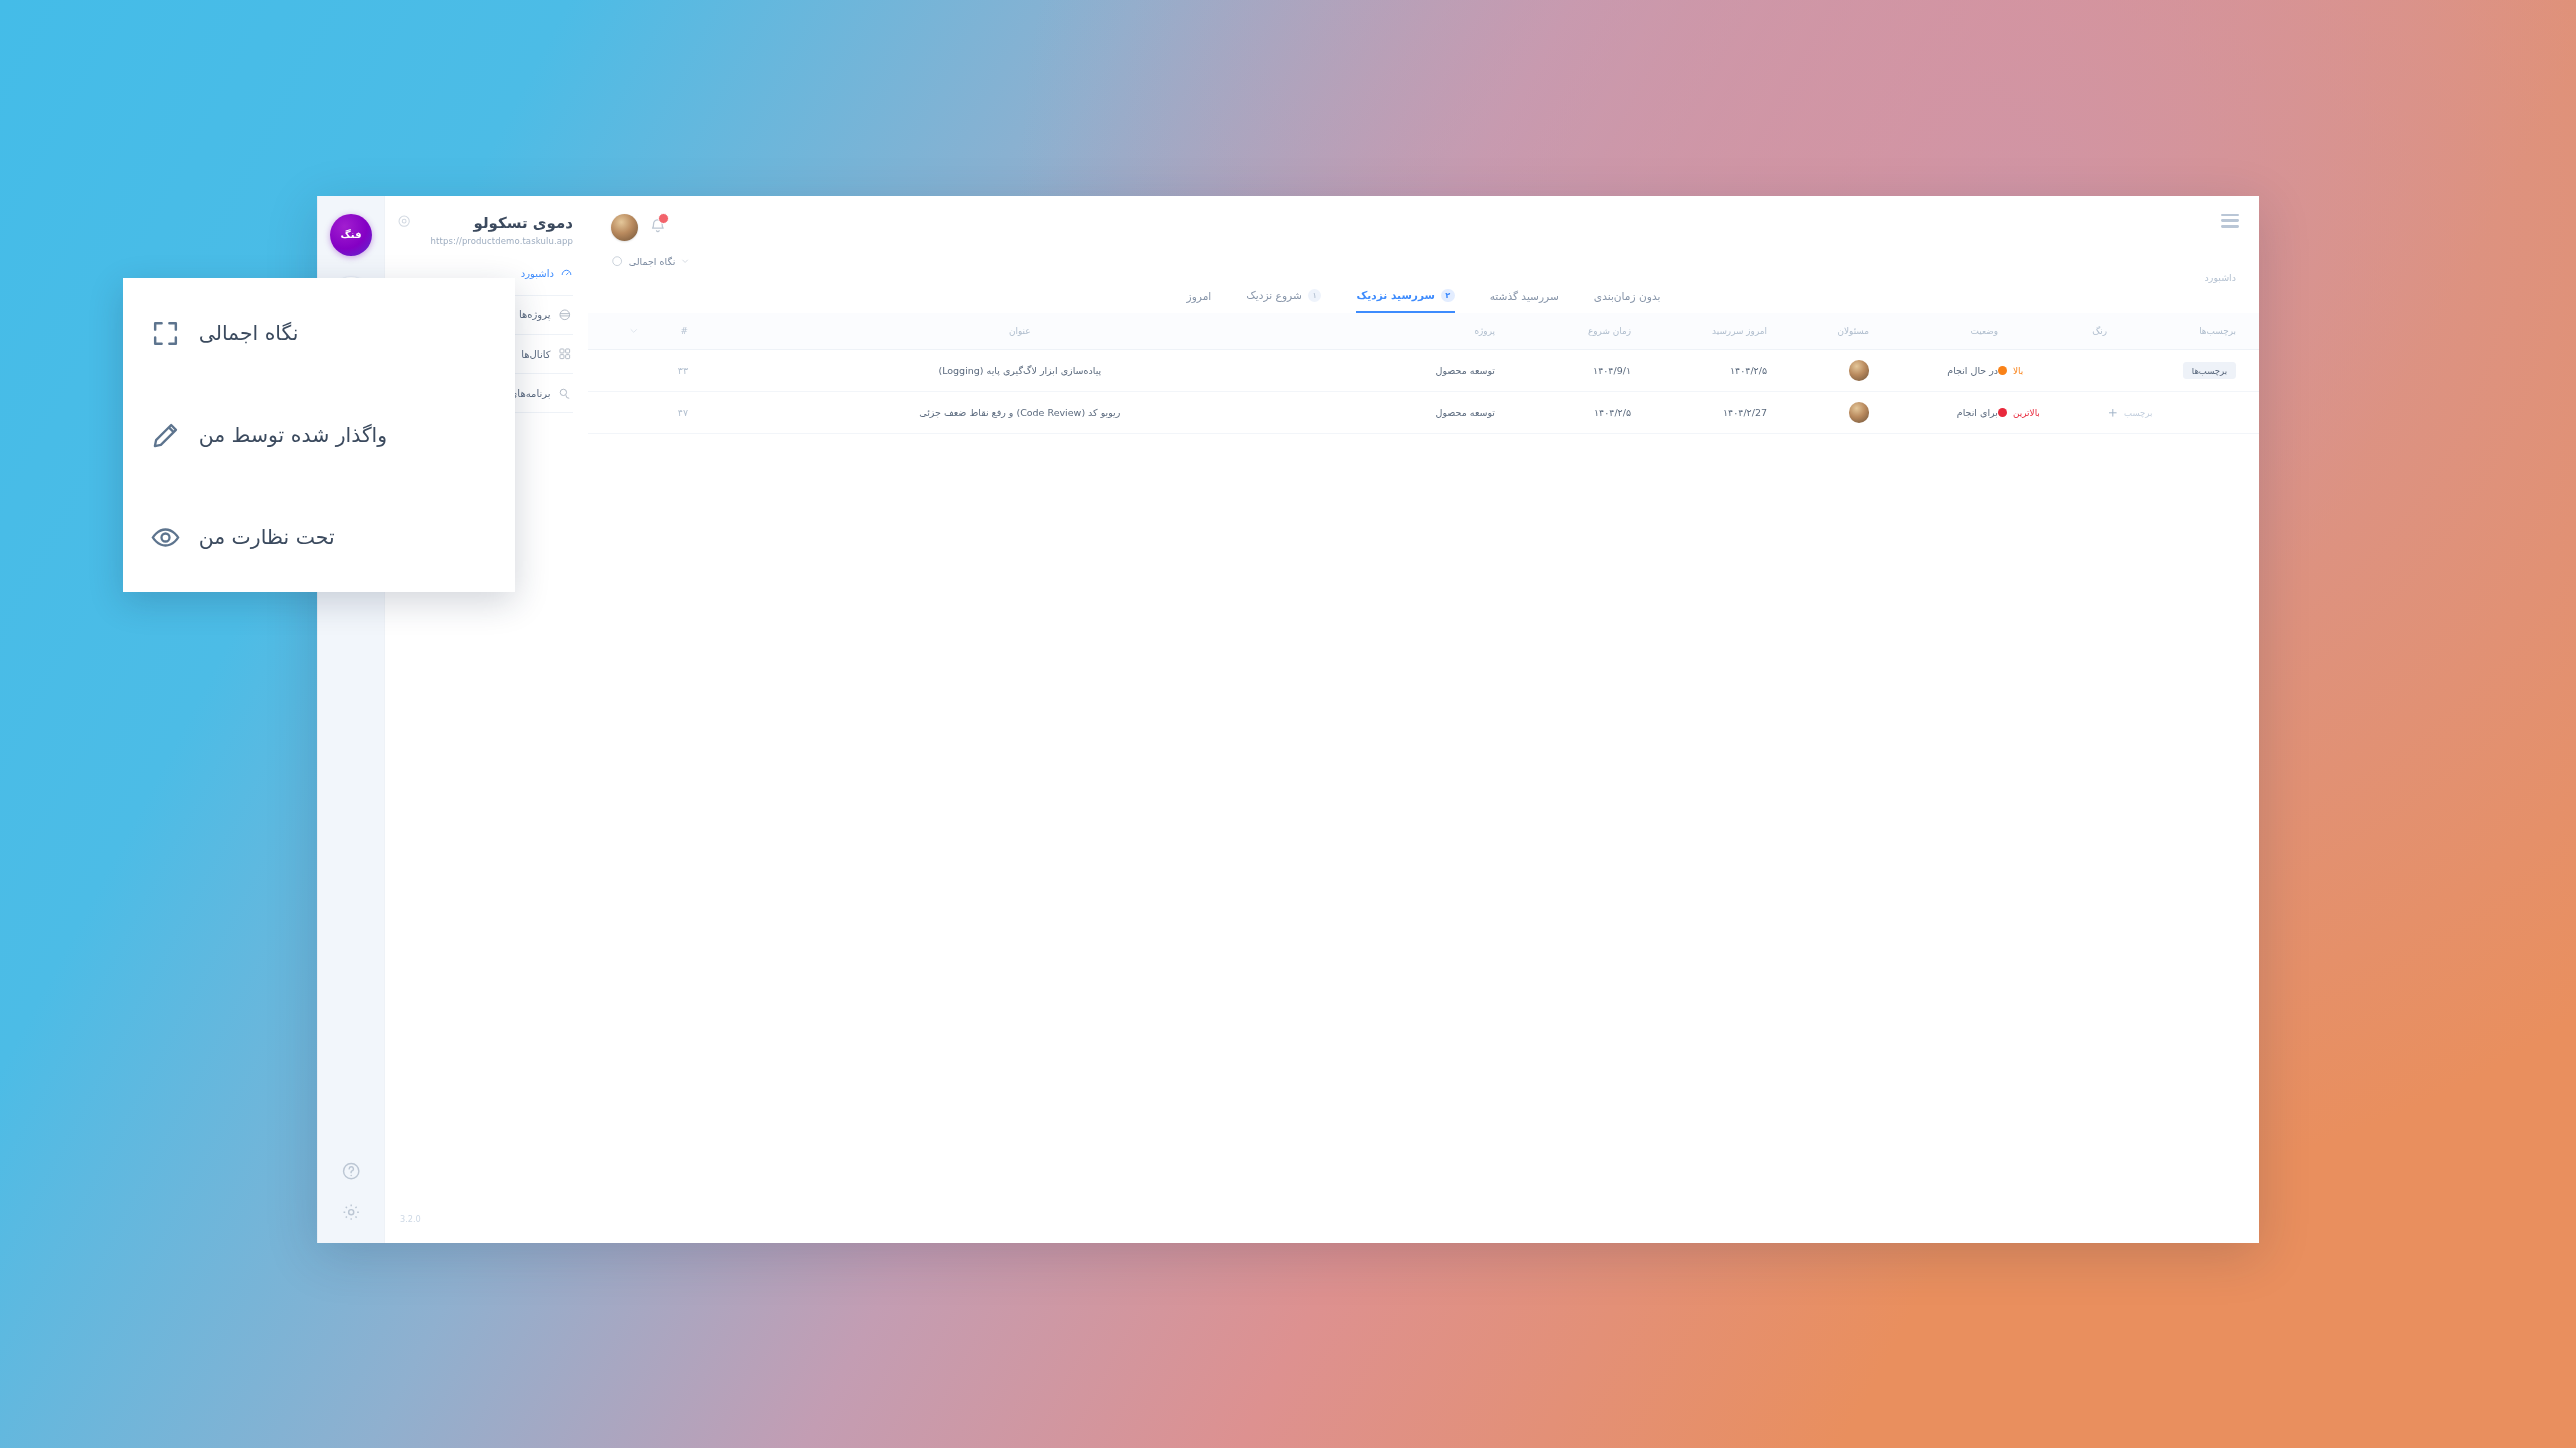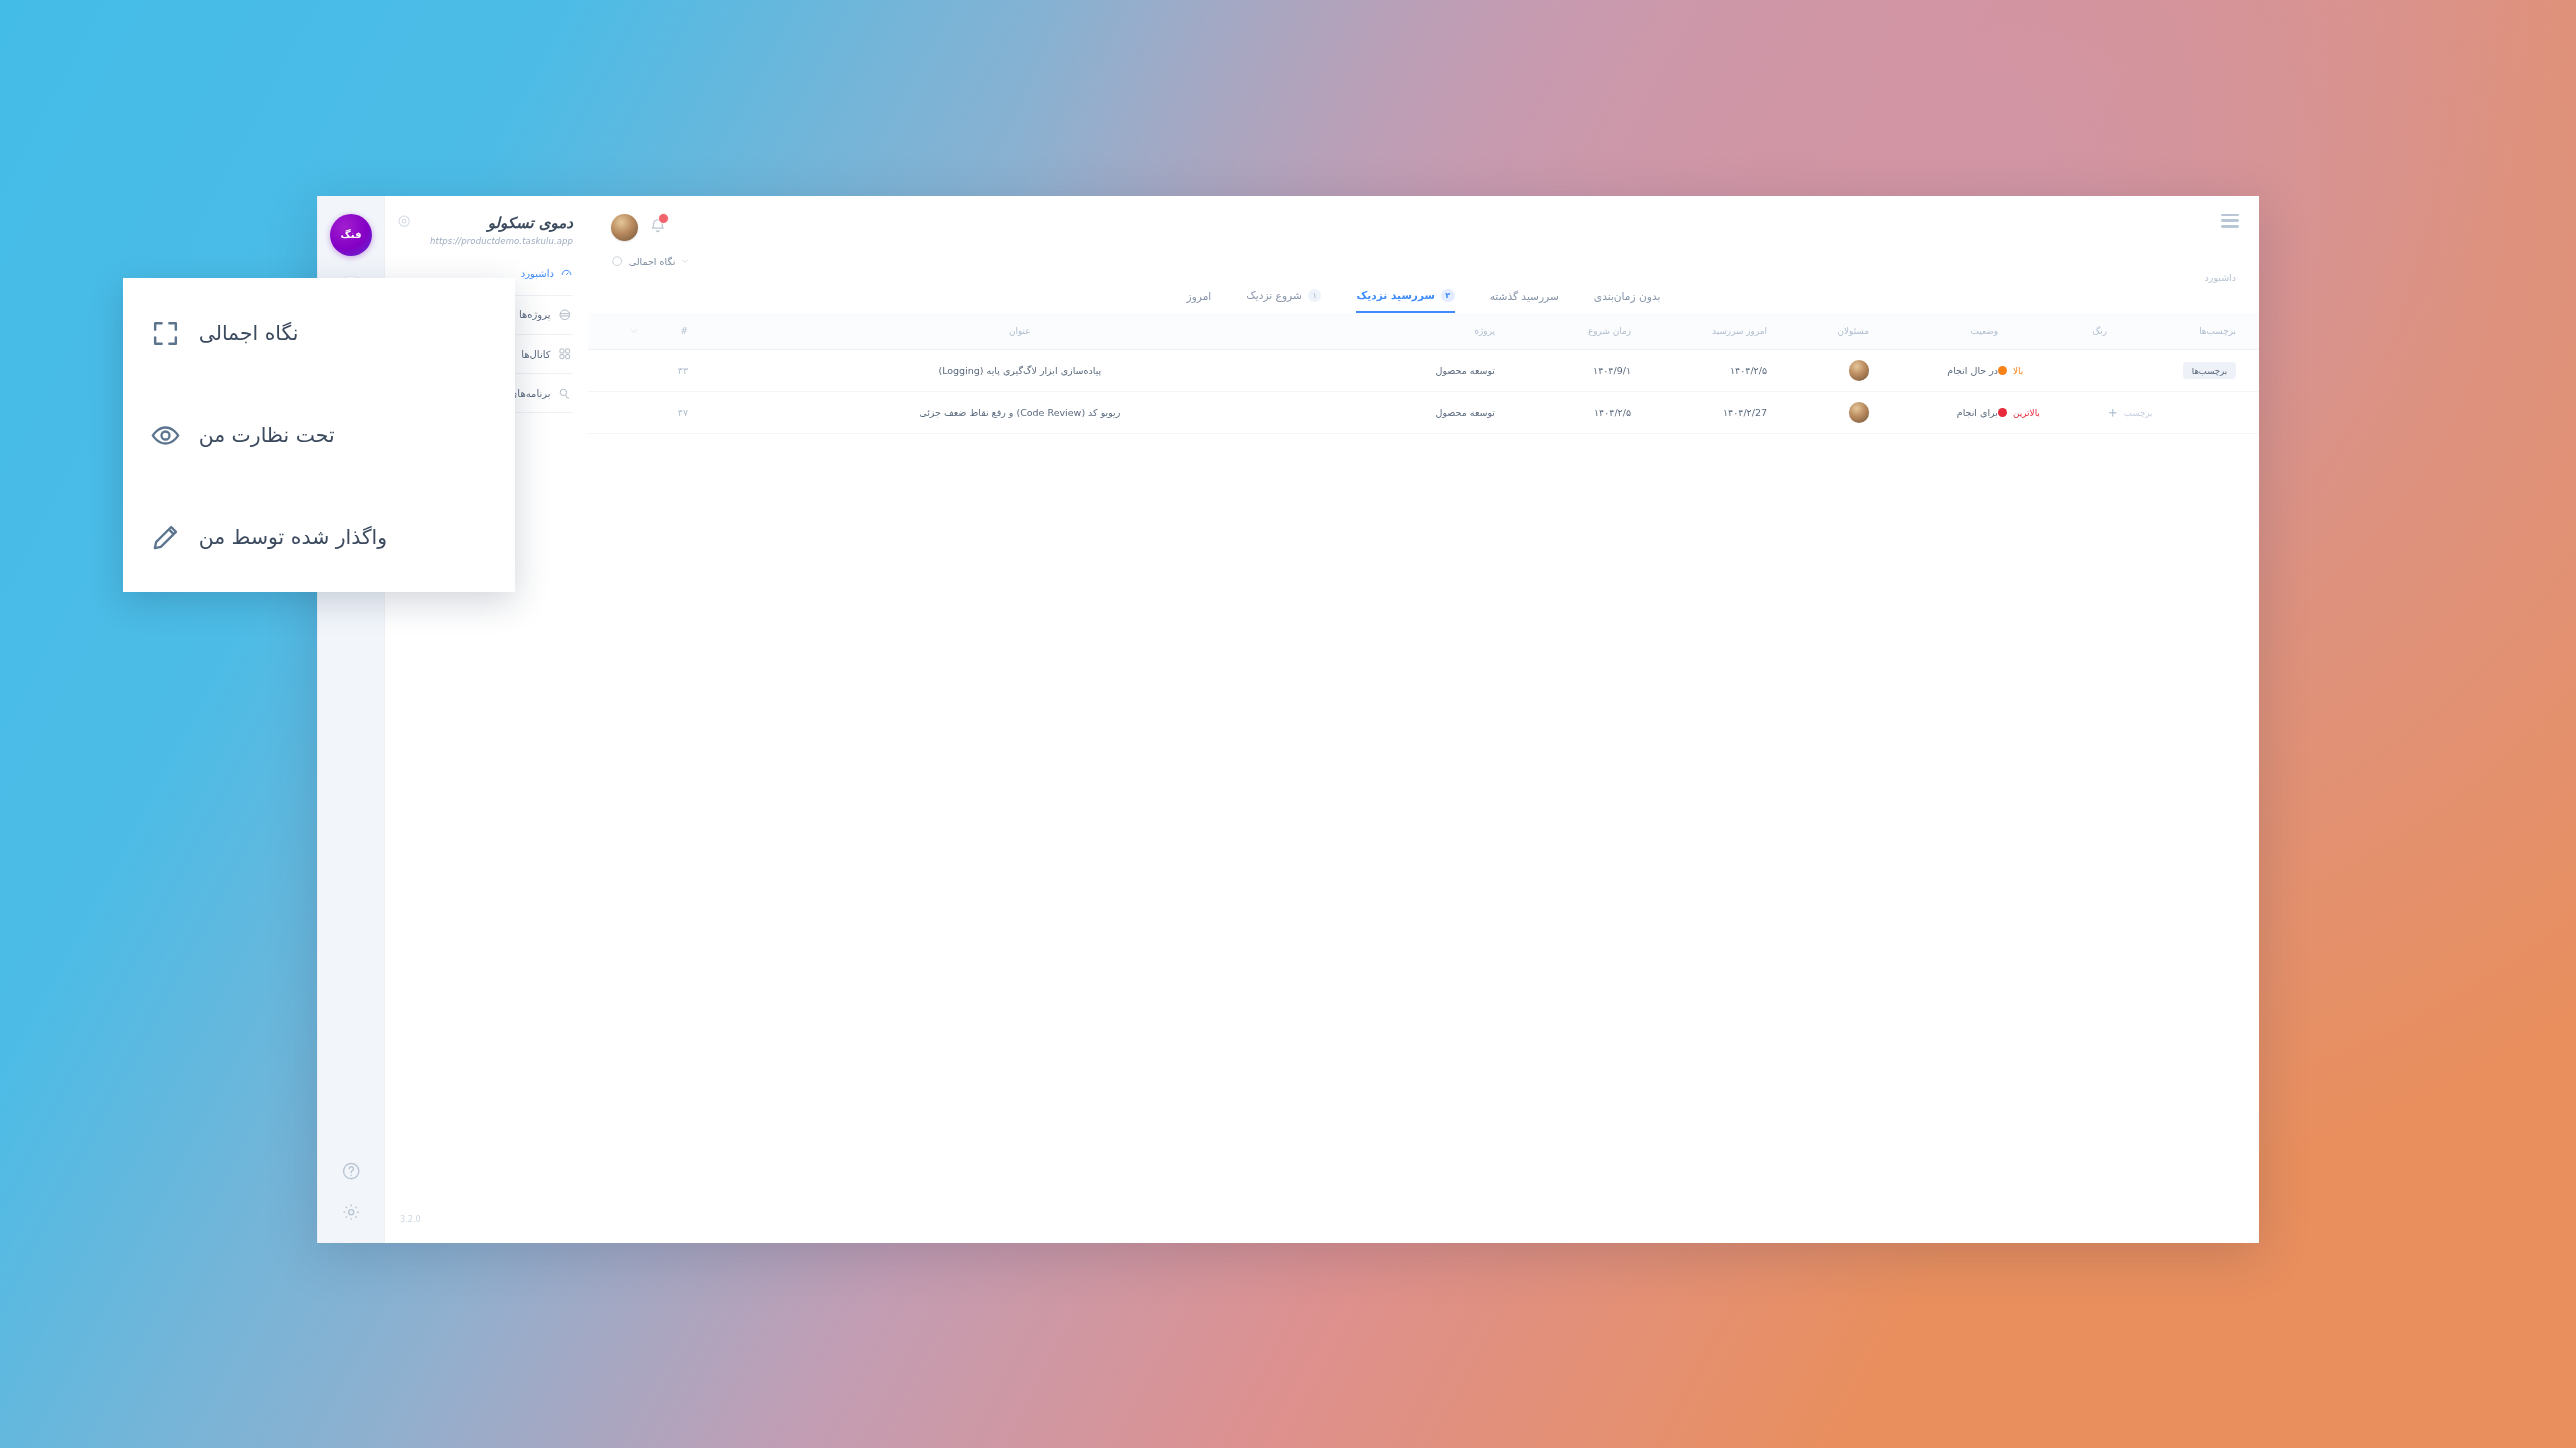--- a/index.html
+++ b/index.html
@@ -71,21 +71,21 @@
 
   
   .sidebar {
     width: 204px;
     background: #ffffff;
     border-left: 0.7px solid #eef2f7;
     flex-shrink: 0;
     padding: 17.7px 15px 0 12.3px;
     position: relative;
   }
-  .side-head { display: flex; align-items: flex-start; justify-content: space-between; font-style: italic; }
+  .side-head { display: flex; align-items: flex-start; justify-content: space-between; }
   .org-name { font-size: 15px; color: #3c4a5e; font-weight: bold; line-height: 1.2; }
   .org-url { font-size: 8.5px; color: #9eadc0; margin-top: 4.8px; direction: ltr; text-align: right; letter-spacing: 0.1px; }
   .gear-btn svg { width: 14.3px; height: 14.3px; opacity: .45; }
 
   .side-dashboard {
     margin-top: 20.4px;
     display: flex; align-items: center; gap: 6.1px;
     color: #3d8bfd; font-size: 10px;
   }
   .side-dashboard svg { width: 13px; height: 13px; }
@@ -443,32 +443,32 @@
       <svg viewBox="0 0 24 24" fill="none" stroke="#5d748e" stroke-width="1.9" stroke-linecap="round" stroke-linejoin="round">
         <path d="M4 9V4h5M20 9V4h-5M4 15v5h5M20 15v5h-5"></path>
       </svg>
     </span>
     <span>نگاه اجمالی</span>
   </div>
 
 
   <div class="dd-item">
     <span class="dd-ico">
+      <svg viewBox="0 0 24 24" fill="none" stroke="#5d748e" stroke-width="1.8" stroke-linejoin="round">
+        <path d="M16.4 3.9l3.7 3.7L8.4 19.3l-4.6.9.9-4.6z"></path>
+        <path d="M14.6 5.7l3.7 3.7"></path>
+      </svg>
+    </span>
+    <span>واگذار شده توسط من</span>
+  </div>
+
+  <div class="dd-item">
+    <span class="dd-ico">
       <svg viewBox="0 0 24 24" fill="none" stroke="#5d748e" stroke-width="1.8">
         <path d="M2.2 12S5.8 5.8 12 5.8 21.8 12 21.8 12 18.2 18.2 12 18.2 2.2 12 2.2 12z"></path>
         <circle cx="12" cy="12" r="3.1"></circle>
       </svg>
     </span>
     <span>تحت نظارت من</span>
   </div>
 
-  <div class="dd-item">
-    <span class="dd-ico">
-      <svg viewBox="0 0 24 24" fill="none" stroke="#5d748e" stroke-width="1.8" stroke-linejoin="round">
-        <path d="M16.4 3.9l3.7 3.7L8.4 19.3l-4.6.9.9-4.6z"></path>
-        <path d="M14.6 5.7l3.7 3.7"></path>
-      </svg>
-    </span>
-    <span>واگذار شده توسط من</span>
-  </div>
-
 </div>
 
 
 </body></html>

